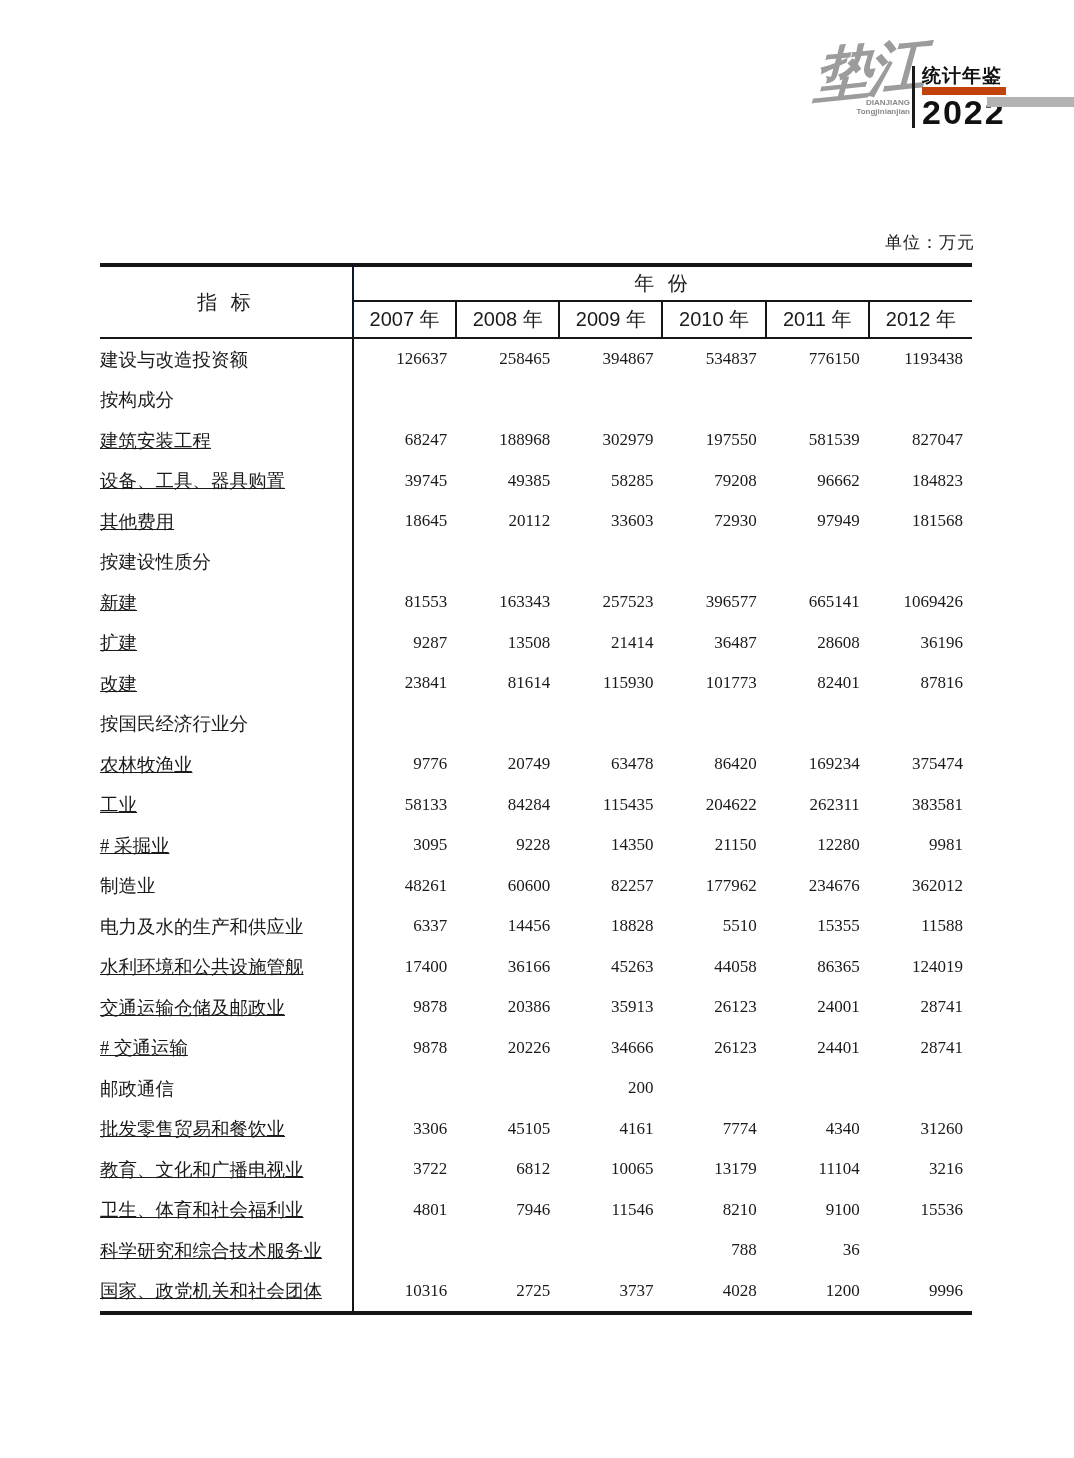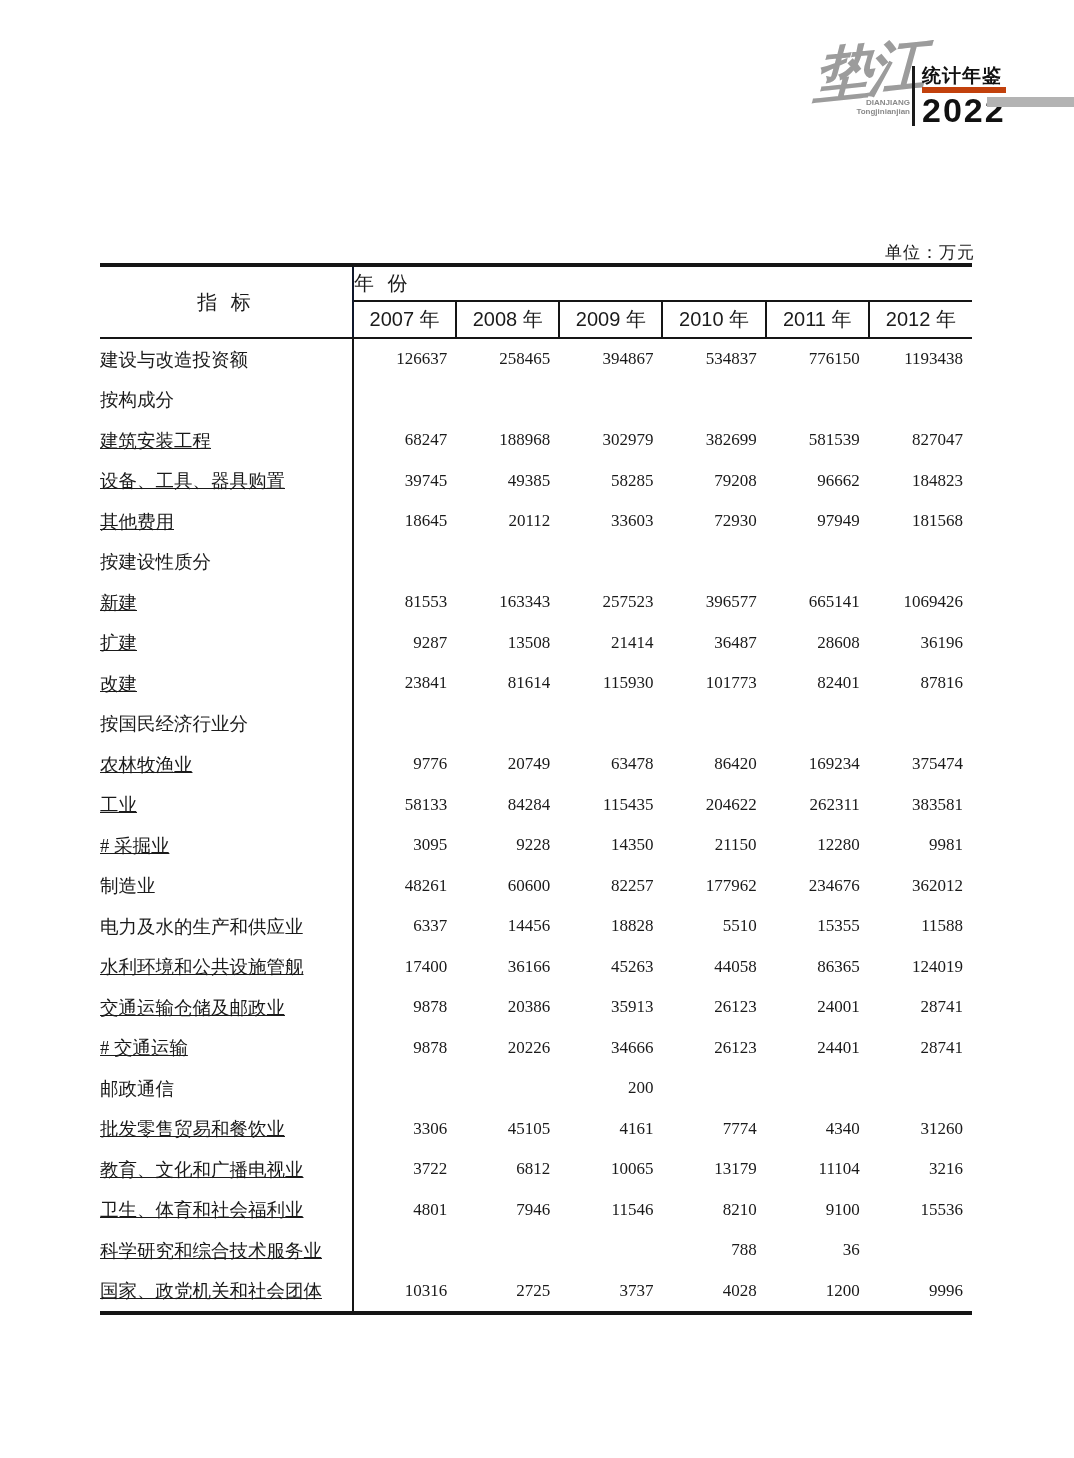--- a/index.html
+++ b/index.html
@@ -29,41 +29,41 @@
     font-weight:bold;font-size:8px;line-height:1.15;color:#8a8a8a;
   }
   .brand-box{
     position:absolute;left:100px;top:16px;
     border-left:3px solid #1a1a1a;
     padding-left:7px;
     font-family:"Liberation Sans",sans-serif;
   }
   .brand-yearbook{
     font-size:19px;font-weight:900;letter-spacing:1px;line-height:1.05;
-    border-bottom:6px solid #c2410c;padding-bottom:1px;color:#111;
+    border-bottom:8px solid #c2410c;padding-bottom:1px;color:#111;
     white-space:nowrap;
   }
   .brand-year{
     font-size:34px;font-weight:900;letter-spacing:2px;line-height:0.95;color:#111;
     margin-top:1px;
   }
   .brand-bar{
     position:absolute;left:175px;top:47px;width:87px;height:10px;
     background:#b3b3b3;
   }
 
   
   .doc-title{
     position:absolute;left:100px;top:170px;width:880px;
     font-size:31px;font-weight:bold;letter-spacing:1px;
     white-space:nowrap;
   }
   .unit-note{
     position:absolute;right:99px;top:231px;
-    font-size:17px;letter-spacing:1px;margin-top:10px;
+    font-size:17px;letter-spacing:1px;
   }
 
   
   table.main{
     position:absolute;left:100px;top:263px;width:872px;
     border-collapse:collapse;table-layout:fixed;
     border-top:4px solid #151515;
     border-bottom:4px solid #151515;
   }
   table.main th, table.main td{padding:0;vertical-align:middle;}
@@ -74,21 +74,21 @@
     border-bottom:2px solid #151515;
     font-family:"Liberation Sans",sans-serif;
     font-weight:normal;font-size:20px;letter-spacing:4px;
     text-align:center;
   }
   th.th-yeargroup{
     height:33px;
     border-bottom:2px solid #151515;
     font-family:"Liberation Sans",sans-serif;
     font-weight:normal;font-size:20px;letter-spacing:4px;
-    text-align:left;
+    text-align:center;
   }
   tr.year-row th{
     height:35px;
     border-left:2px solid #151515;
     border-bottom:2px solid #151515;
     font-family:"Liberation Sans",sans-serif;
     font-weight:normal;font-size:20px;
     text-align:center;
   }
   tr.year-row th:first-child{border-left:none;}
@@ -172,21 +172,21 @@
           <td class="num"></td>
           <td class="num"></td>
           <td class="num"></td>
           <td class="num"></td>
         </tr>
         <tr>
     <td class="label ind1">建筑安装工程</td>
   <td class="num">68247</td>
           <td class="num">188968</td>
           <td class="num">302979</td>
-          <td class="num">382699</td>
+          <td class="num">197550</td>
           <td class="num">581539</td>
           <td class="num">827047</td>
         </tr>
         <tr>
     <td class="label ind1">设备、工具、器具购置</td>
   <td class="num">39745</td>
           <td class="num">49385</td>
           <td class="num">58285</td>
           <td class="num">79208</td>
           <td class="num">96662</td>

